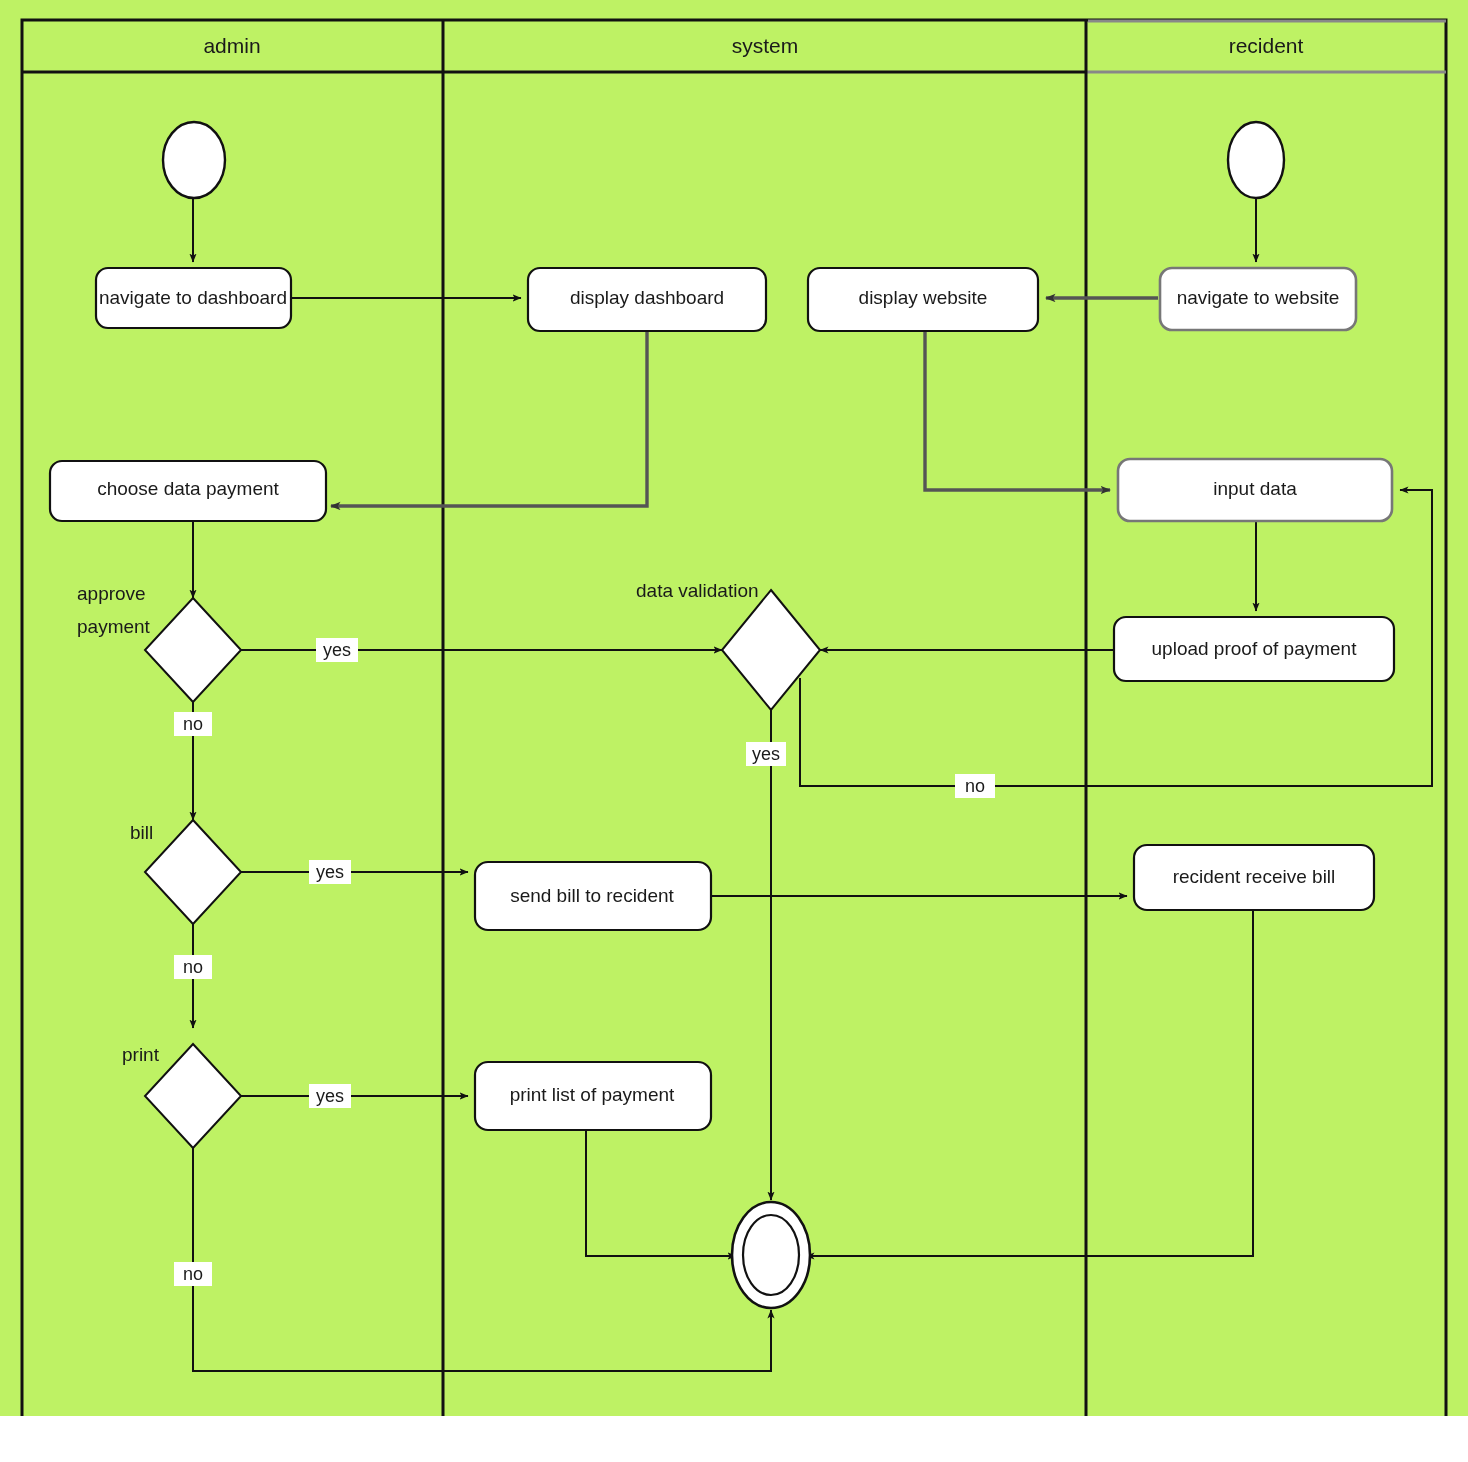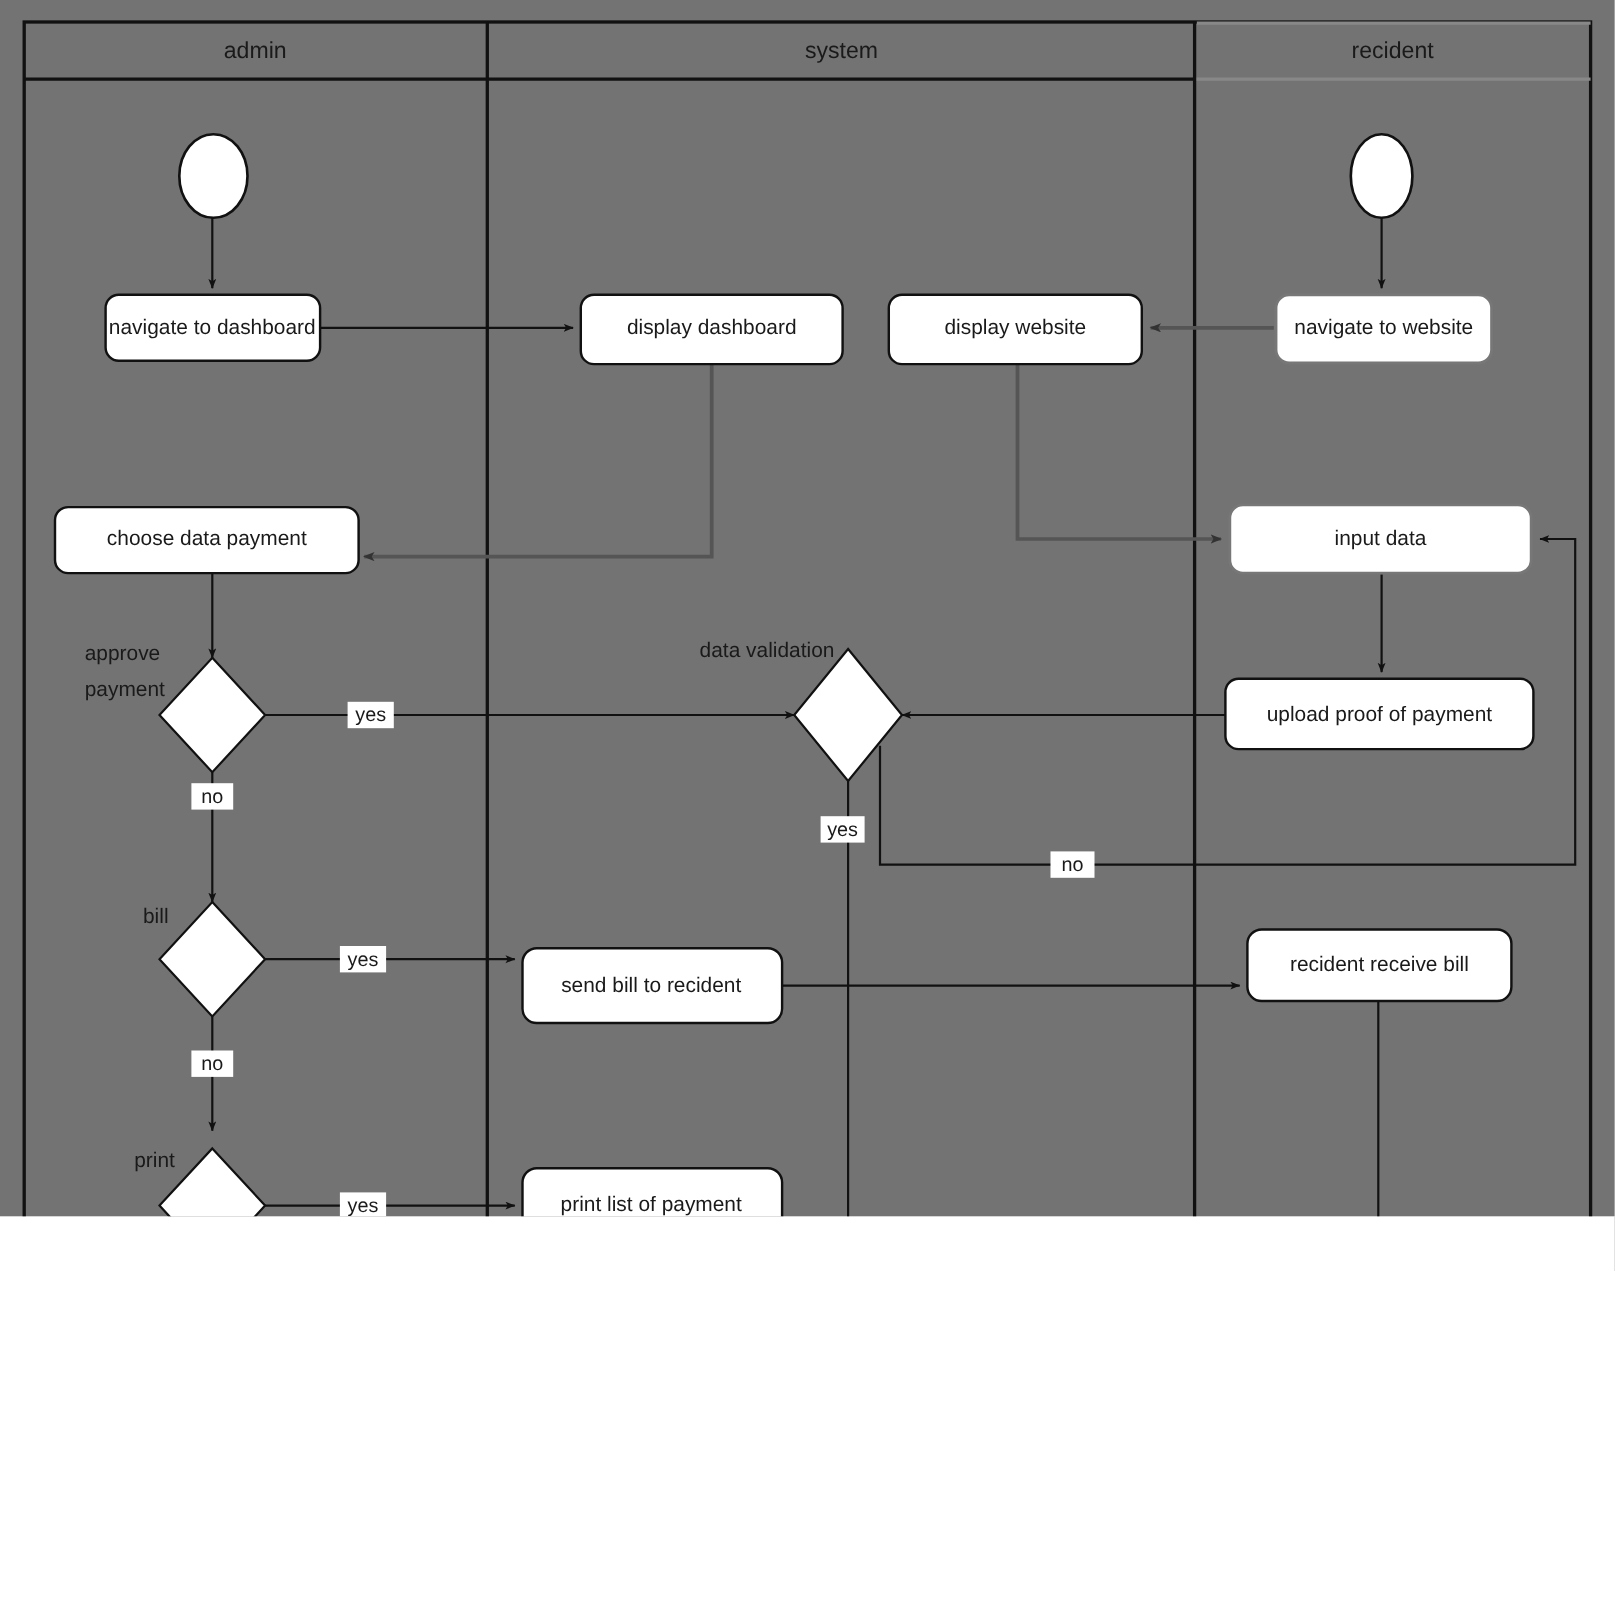--- a/index.html
+++ b/index.html
@@ -5,22 +5,22 @@
 <style>
   html, body {
     margin: 0;
     padding: 0;
     background: #ffffff;
     font-family: "Liberation Sans", sans-serif;
   }
   #canvas-wrap {
     position: relative;
     width: 1468px;
-    height: 1106px;
-    background: #737373;
+    height: 1416px;
+    background: #bef264;
     overflow: hidden;
   }
   #diagram-svg {
     position: absolute;
     left: 0;
     top: 0;
     width: 1468px;
     height: 1462px;
   }
   .lane-title {

